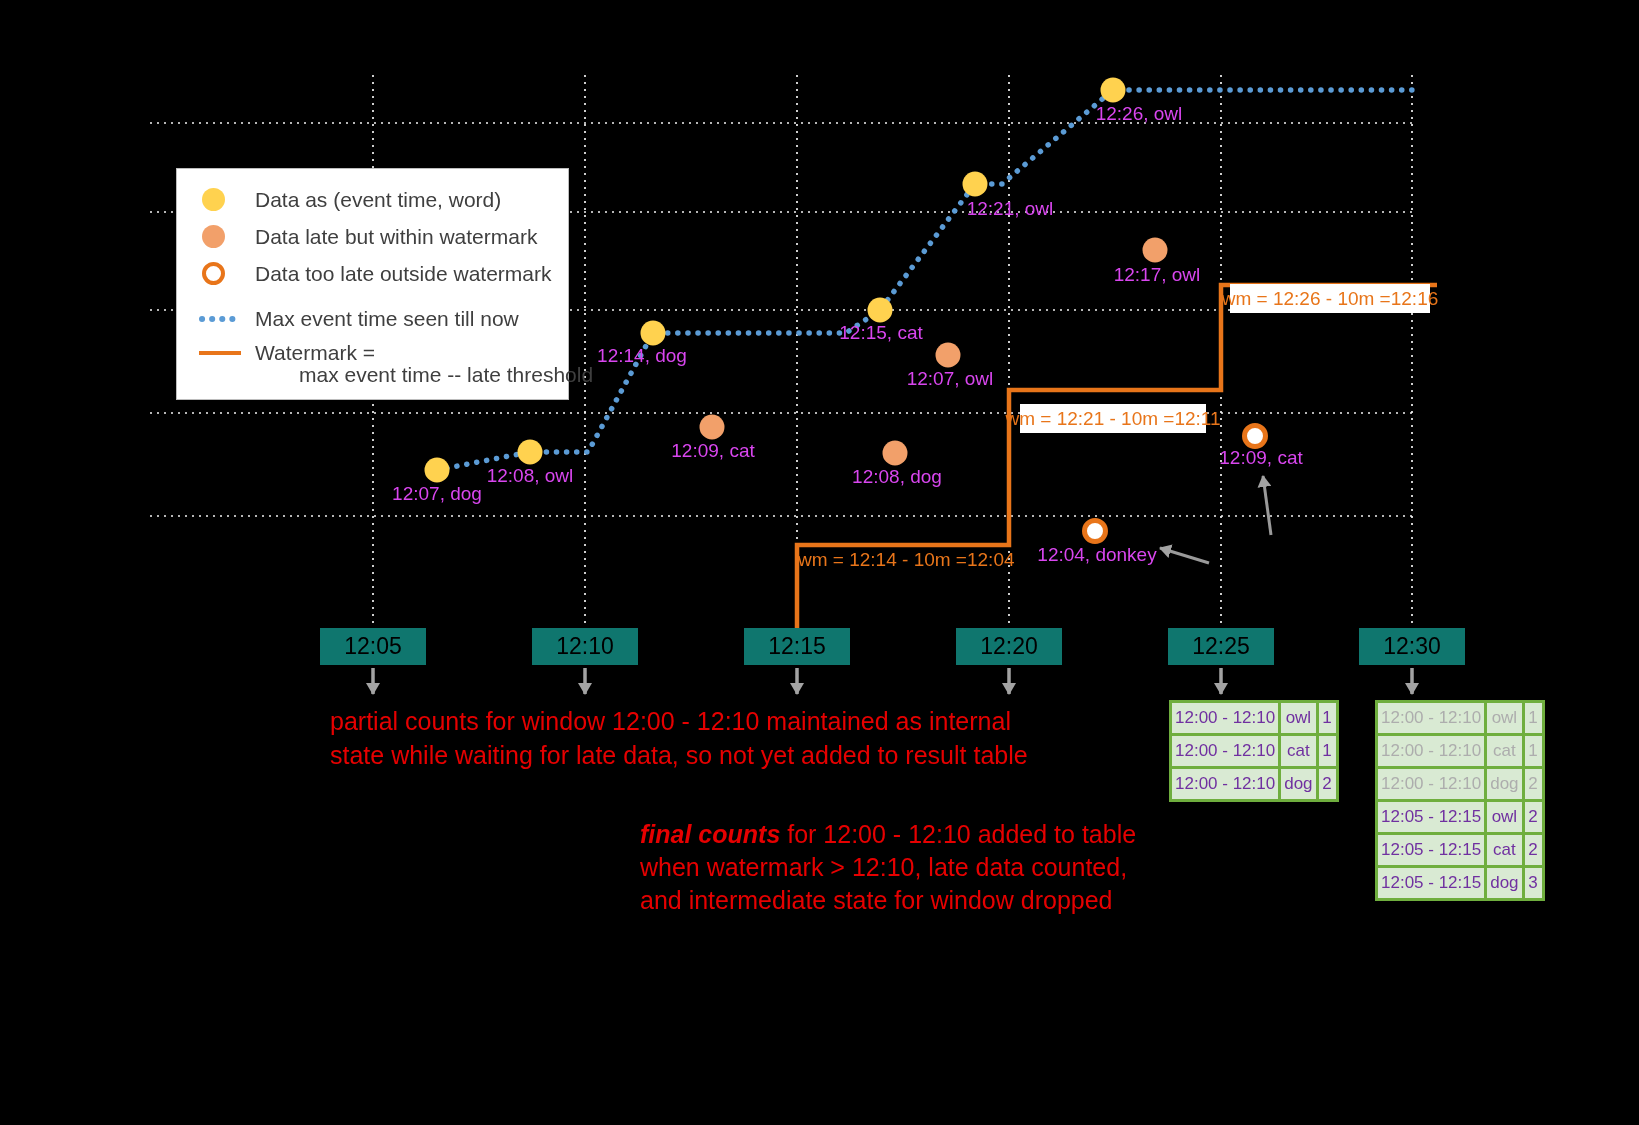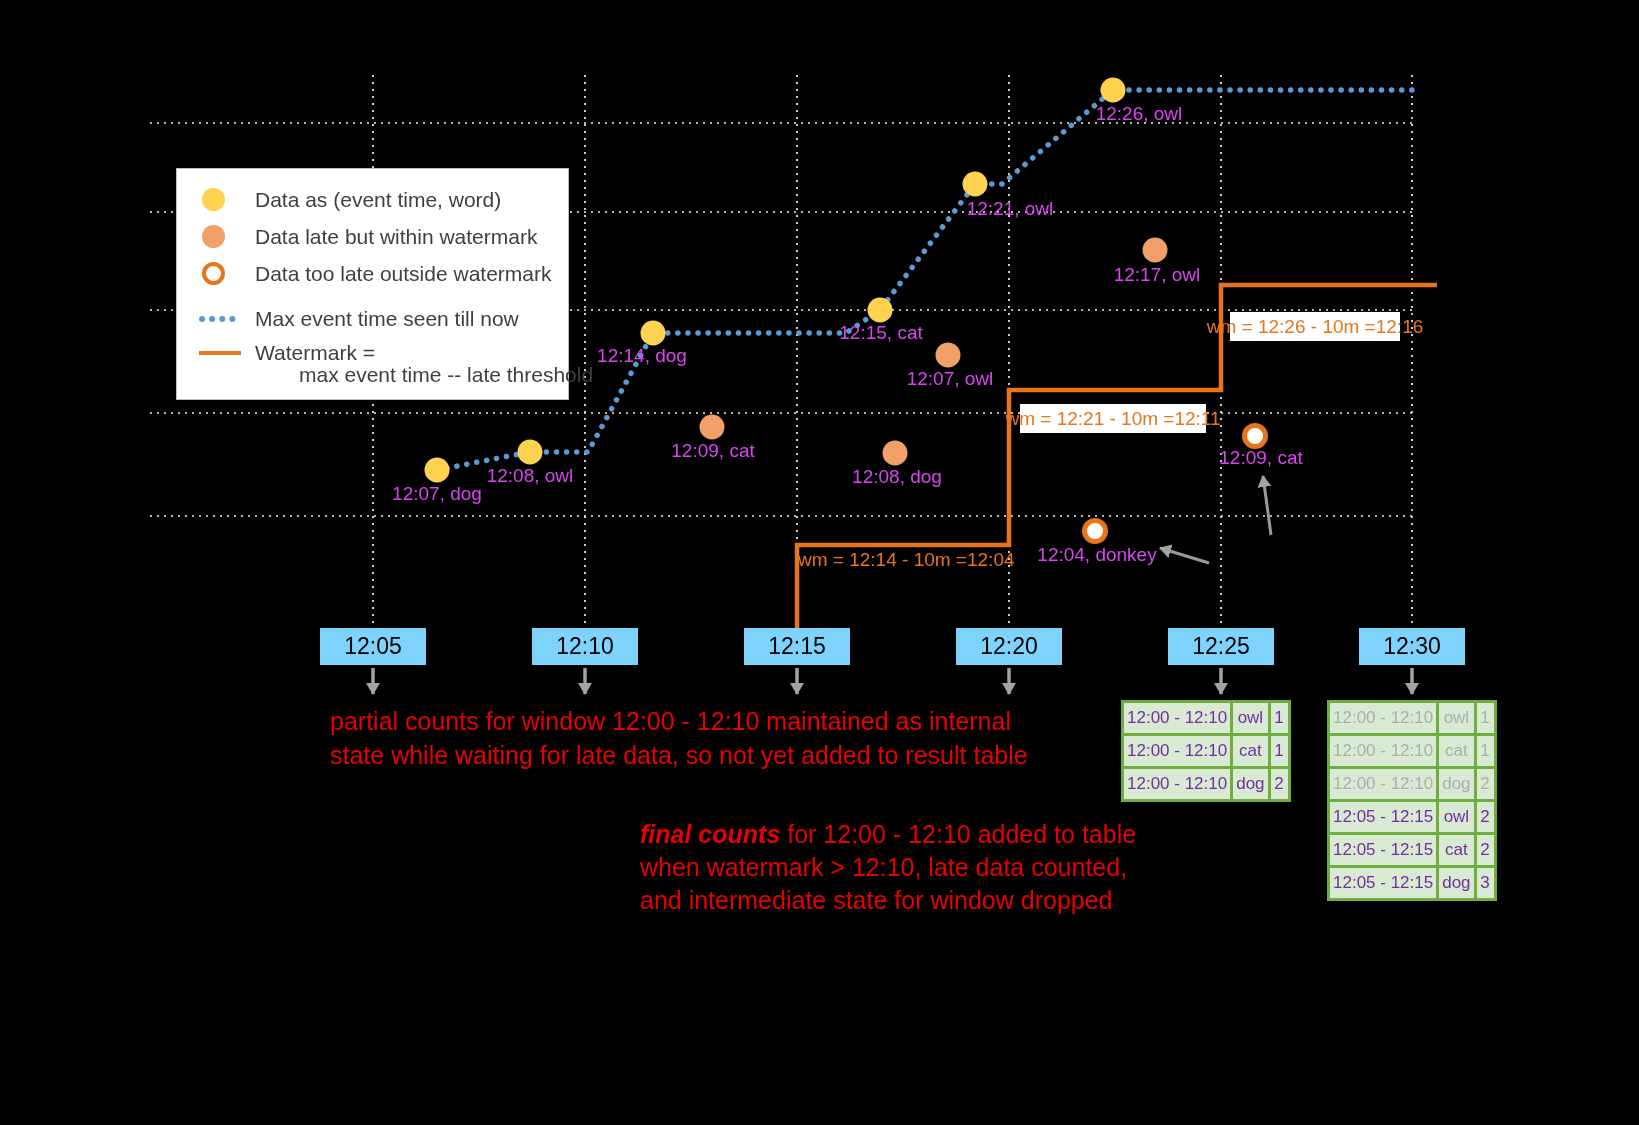--- a/index.html
+++ b/index.html
@@ -21,21 +21,21 @@
     white-space: nowrap; color: #d946ef; font-size: 19px;
   }
 
   
   .wm-label { position: absolute; color: #E8751A; font-size: 19px; white-space: nowrap; text-align: center; }
   .wm-box   { background: #FFFFFF; display: flex; align-items: center; justify-content: center; }
 
   
   .tick {
     position: absolute; top: 628px; width: 106px; height: 37px;
-    background: #7dd3fc; color: #000; font-size: 23px;
+    background: #0f766e; color: #000; font-size: 23px;
     display: flex; align-items: center; justify-content: center;
   }
 
   
   .legend {
     position: absolute; left: 176px; top: 168px; width: 393px; height: 232px;
     background: #FFFFFF; border: 1px solid #BDBDBD; padding: 12px 0 0 20px; color: #3F3F3F;
   }
   .leg-row  { display: flex; align-items: center; height: 37px; }
   .leg-icon { width: 44px; flex: 0 0 44px; display: flex; align-items: center; }
@@ -48,21 +48,21 @@
   .note { position: absolute; color: #E60000; font-size: 25px; line-height: 34px; }
 
   
   .toolate-box {
     position: absolute; left: 1205px; top: 537px; width: 233px; height: 66px;
     background: #FFFFFF; border: 1px solid #C9C9C9; color: #000;
     font-size: 22px; text-align: center; line-height: 30px; padding-top: 3px;
   }
 
   
-  table.rtable { position: absolute; border-collapse: collapse; }
+  table.rtable { position: absolute; border-collapse: collapse; margin-left: 48px; }
   .rtable td {
     border: 3px solid #6FAE3E; background: #D9EAD3; color: #7030A0;
     font-size: 17px; height: 33px; text-align: center; padding: 0 3px; white-space: nowrap;
   }
   .rtable td.win  { width: 108px; }
   .rtable td.word { width: 36px; }
   .rtable td.cnt  { width: 20px; }
   .rtable tr.gray td { color: #ADADAD; }
 </style>
 </head>
@@ -135,21 +135,21 @@
   <div class="ptlabel" style="left:1157px;top:264px">12:17, owl</div>
 
   <div class="pt pt-toolate" style="left:1095px;top:531px"></div>
   <div class="pt pt-toolate" style="left:1255px;top:436px"></div>
 
   <div class="ptlabel" style="left:1097px;top:544px">12:04, donkey</div>
   <div class="ptlabel" style="left:1261px;top:447px">12:09, cat</div>
 
   <div class="wm-label" style="left:798px;top:549px;width:205px">wm = 12:14 - 10m =12:04</div>
   <div class="wm-label wm-box" style="left:1020px;top:404px;width:186px;height:29px">wm = 12:21 - 10m =12:11</div>
-  <div class="wm-label wm-box" style="left:1230px;top:312px;width:170px;height:29px">wm = 12:26 - 10m =12:16</div>
+  <div class="wm-label wm-box" style="left:1230px;top:284px;width:200px;height:29px">wm = 12:26 - 10m =12:16</div>
 
   <div class="legend">
     <div class="leg-row">
       <span class="leg-icon">
           <span class="leg-dot" style="background:#FFD24F"></span>
         </span>
       <span class="leg-text">Data as (event time, word)</span>
     </div>
     <div class="leg-row">
       <span class="leg-icon">

